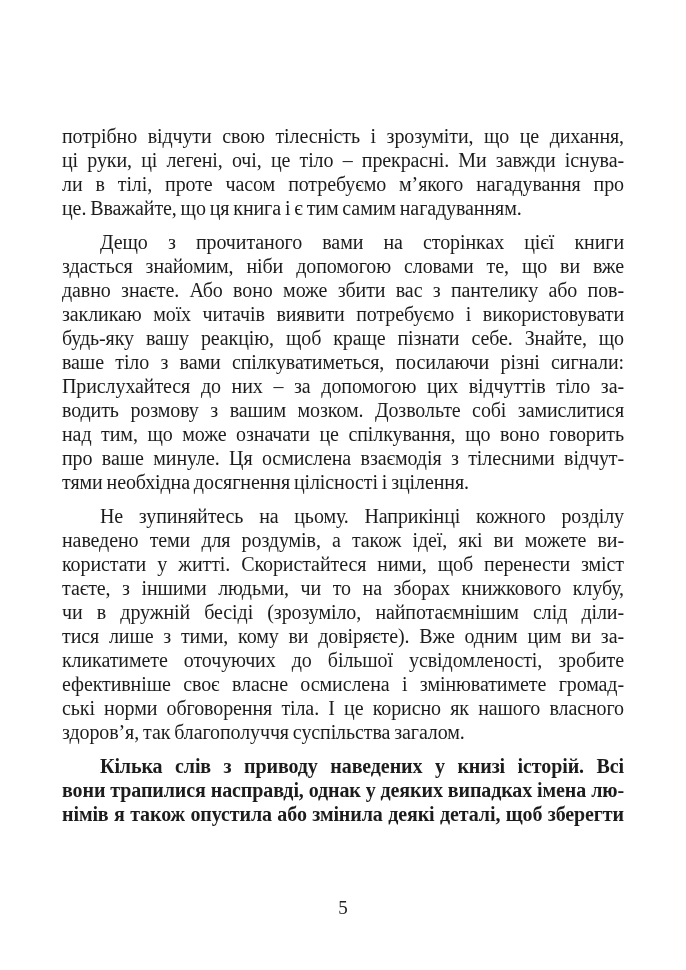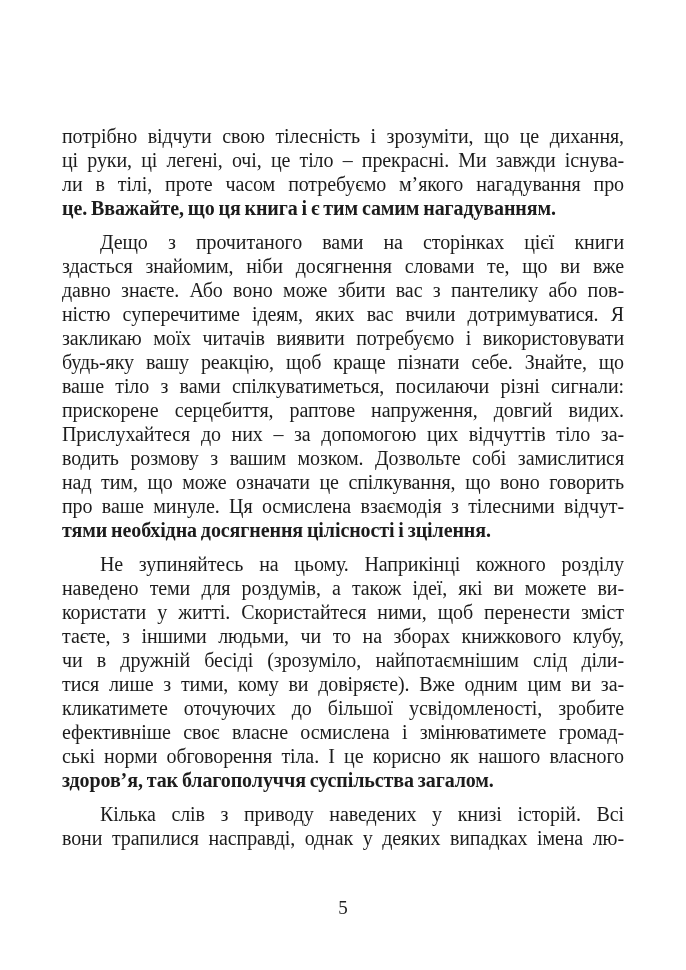--- a/index.html
+++ b/index.html
@@ -30,28 +30,28 @@
     letter-spacing: -0.1px;
     word-spacing: -1px;
     margin-top: 41px;
   }
   .paragraph {
     margin: 0 0 10px 0;
     padding: 0;
   }
   .paragraph:last-child {
     margin-bottom: 0;
+    font-weight: bold;
   }
   .line {
     text-align: justify;
     text-align-last: justify;
   }
   .line.flush {
     text-align-last: left;
-    font-weight: bold;
   }
   .paragraph.indent .line:first-child {
     text-indent: 38px;
   }
   .page-number {
     position: absolute;
     top: 896px;
     left: 0;
     width: 100%;
     text-align: center;
@@ -66,27 +66,25 @@
 <div class="book-page">
   <main class="text-block" id="text-block">
       <div class="paragraph">
         <div class="line">потрібно відчути свою тілесність і зрозуміти, що це дихання,</div>
         <div class="line">ці руки, ці легені, очі, це тіло – прекрасні. Ми завжди існува-</div>
         <div class="line">ли в тілі, проте часом потребуємо м’якого нагадування про</div>
         <div class="line flush">це. Вважайте, що ця книга і є тим самим нагадуванням.</div>
       </div>
       <div class="paragraph indent">
         <div class="line">Дещо з прочитаного вами на сторінках цієї книги</div>
-        <div class="line">здасться знайомим, ніби досягнення словами те, що ви вже</div>
+        <div class="line">здасться знайомим, ніби допомогою словами те, що ви вже</div>
         <div class="line">давно знаєте. Або воно може збити вас з пантелику або пов-</div>
-        <div class="line">ністю суперечитиме ідеям, яких вас вчили дотримуватися. Я</div>
         <div class="line">закликаю моїх читачів виявити потребуємо і використовувати</div>
         <div class="line">будь-яку вашу реакцію, щоб краще пізнати себе. Знайте, що</div>
         <div class="line">ваше тіло з вами спілкуватиметься, посилаючи різні сигнали:</div>
-        <div class="line">прискорене серцебиття, раптове напруження, довгий видих.</div>
         <div class="line">Прислухайтеся до них – за допомогою цих відчуттів тіло за-</div>
         <div class="line">водить розмову з вашим мозком. Дозвольте собі замислитися</div>
         <div class="line">над тим, що може означати це спілкування, що воно говорить</div>
         <div class="line">про ваше минуле. Ця осмислена взаємодія з тілесними відчут-</div>
         <div class="line flush">тями необхідна досягнення цілісності і зцілення.</div>
       </div>
       <div class="paragraph indent">
         <div class="line">Не зупиняйтесь на цьому. Наприкінці кожного розділу</div>
         <div class="line">наведено теми для роздумів, а також ідеї, які ви можете ви-</div>
         <div class="line">користати у житті. Скористайтеся ними, щоб перенести зміст</div>
@@ -94,16 +92,17 @@
         <div class="line">чи в дружній бесіді (зрозуміло, найпотаємнішим слід діли-</div>
         <div class="line">тися лише з тими, кому ви довіряєте). Вже одним цим ви за-</div>
         <div class="line">кликатимете оточуючих до більшої усвідомленості, зробите</div>
         <div class="line">ефективніше своє власне осмислена і змінюватимете громад-</div>
         <div class="line">ські норми обговорення тіла. І це корисно як нашого власного</div>
         <div class="line flush">здоров’я, так благополуччя суспільства загалом.</div>
       </div>
       <div class="paragraph indent">
         <div class="line">Кілька слів з приводу наведених у книзі історій. Всі</div>
         <div class="line">вони трапилися насправді, однак у деяких випадках імена лю-</div>
+        <div class="line">німів я також опустила або змінила деякі деталі, щоб зберегти</div>
       </div>
     </main>
   <div class="page-number">5</div>
 </div>
 
 </body></html>

